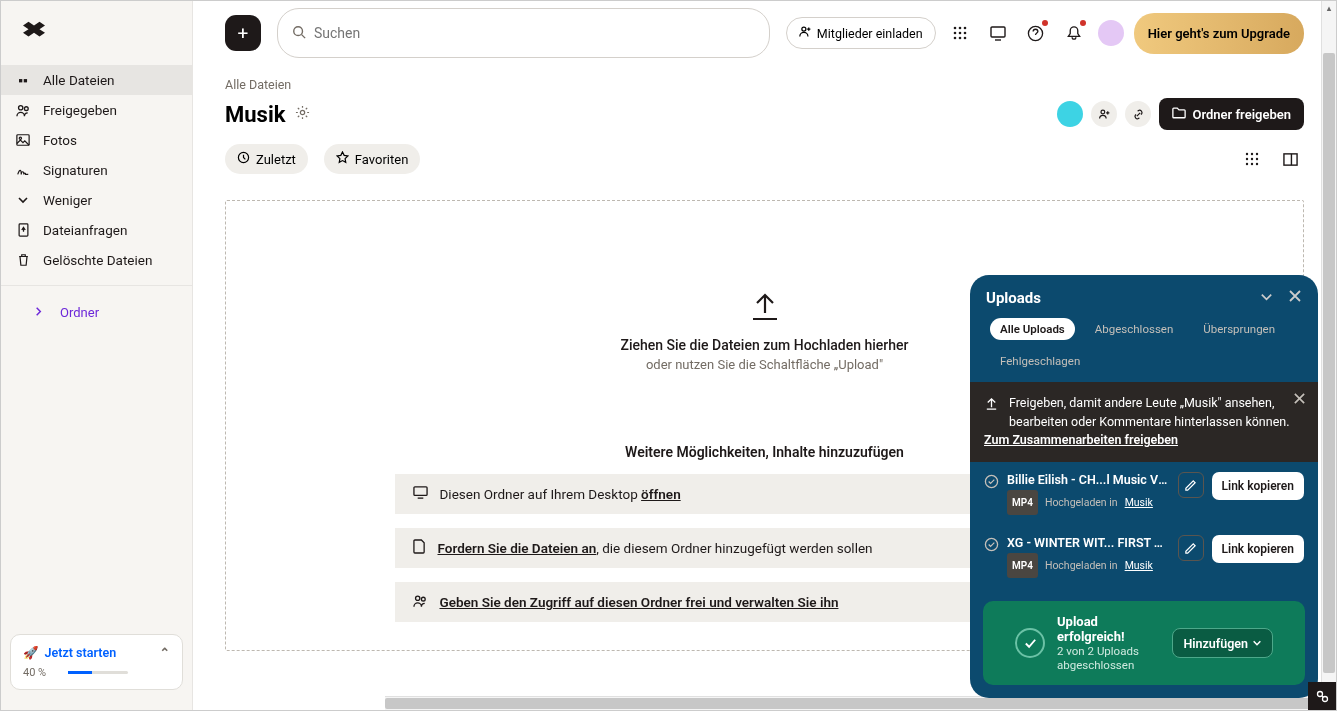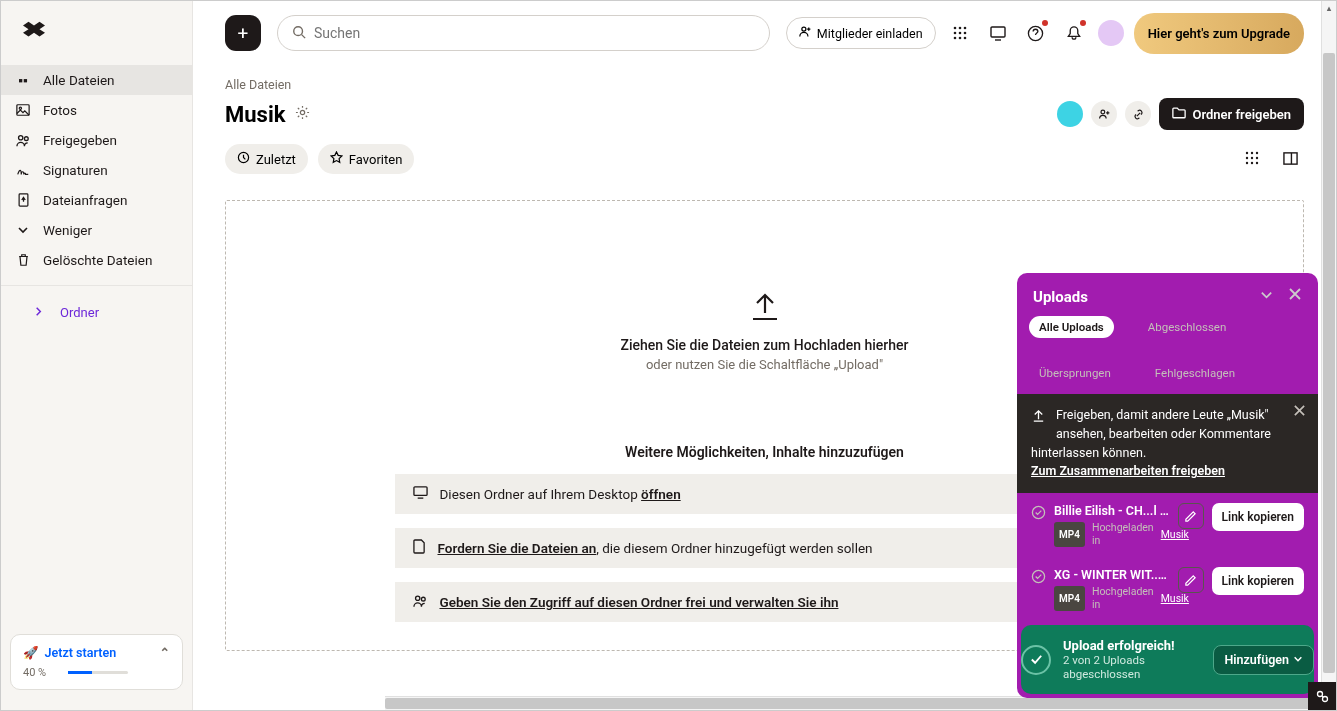--- a/index.html
+++ b/index.html
@@ -15,67 +15,67 @@
 .folder-row{display:flex;align-items:center;gap:16px;padding:9px 32px;font-size:13px;color:#6d28d9;cursor:pointer}
 .start-card{margin:10px 9px 20px;background:#fff;border:1px solid #e0ded9;border-radius:10px;padding:10px 12px}
 .start-row{display:flex;align-items:center;justify-content:space-between;font-size:12.5px;color:#0061ff;font-weight:600}
 .start-row .rocket{color:#0061ff;margin-right:6px}
 .progress-row{display:flex;align-items:center;gap:22px;margin-top:6px;font-size:11px;color:#736c64}
 .progress-bar{flex:1;height:3px;background:#e0ded9;border-radius:2px;max-width:60px}
 .progress-fill{height:100%;background:#0061ff;width:40%}
 .main{flex:1;display:flex;flex-direction:column;position:relative;overflow:hidden}
 .topbar{height:64px;display:flex;align-items:center;padding:0 32px;gap:16px}
 .plus-btn{width:36px;height:36px;border-radius:11px;background:#1e1919;color:#fff;display:flex;align-items:center;justify-content:center;font-size:19px;cursor:pointer}
-.search{flex:1;max-width:557px;height:36px;border:1px solid #d4d0cb;border-radius:22px;display:flex;align-items:center;padding:0 14px;color:#736c64;font-size:14px;gap:8px}
+.search{flex:1;max-width:557px;height:50px;border:1px solid #d4d0cb;border-radius:22px;display:flex;align-items:center;padding:0 14px;color:#736c64;font-size:14px;gap:8px}
 .top-actions{display:flex;align-items:center;gap:10px;margin-left:auto}
 .invite-btn{display:flex;align-items:center;gap:5px;height:32px;padding:0 12px;border:1px solid #d4d0cb;border-radius:20px;font-size:12.5px;cursor:pointer}
 .icon-btn{width:28px;height:28px;display:flex;align-items:center;justify-content:center;color:#1e1919;cursor:pointer;position:relative}
 .dot{position:absolute;top:1px;right:2px;width:6px;height:6px;background:#d0332a;border-radius:50%}
 .avatar{width:26px;height:26px;border-radius:50%;background:#e4c8f5}
 .upgrade-btn{height:41px;padding:0 14px;border-radius:20px;background:linear-gradient(90deg,#f0c97e,#d7a95e);font-size:13px;font-weight:600;display:flex;align-items:center;cursor:pointer}
 .content{flex:1;padding:0 32px 20px;overflow:auto}
 .crumb{font-size:12.5px;color:#736c64;cursor:pointer;margin-top:12px}
 .title-row{display:flex;align-items:center;margin-top:6px}
 .title{font-size:22px;font-weight:700}
 .gear{margin-left:10px;color:#736c64;cursor:pointer}
 .title-actions{margin-left:auto;display:flex;align-items:center;gap:8px}
 .circle-blue{width:26px;height:26px;border-radius:50%;background:#3dd3e4;display:flex;align-items:center;justify-content:center}
 .circle-grey{width:26px;height:26px;border-radius:50%;background:#f0eeea;display:flex;align-items:center;justify-content:center}
 .share-btn{background:#1e1919;color:#fff;height:32px;border-radius:8px;padding:0 13px;display:flex;align-items:center;gap:6px;font-size:13px;font-weight:600;cursor:pointer}
-.filters{display:flex;gap:10px;margin-top:14px}
+.filters{display:flex;align-items:center;gap:16px;margin-top:14px}
 .pill{height:30px;padding:0 12px;border-radius:16px;background:#f0eeea;display:flex;align-items:center;gap:6px;font-size:13px;cursor:pointer}
 .view-icons{margin-left:auto;display:flex;gap:10px}
 .dropzone{margin-top:26px;border:1px dashed #bdb8b0;border-radius:2px;padding:90px 20px 28px;text-align:center}
 .upload-icon{display:flex;justify-content:center;margin-bottom:14px}
 .dz-h1{font-size:14px;color:#1e1919;font-weight:500}
 .dz-h2{font-size:13px;color:#736c64;margin-top:4px}
 .dz-more{font-size:14px;font-weight:600;color:#1e1919;margin-top:72px}
 .option-row{margin:14px auto 0;max-width:740px;height:40px;background:#f0eeea;display:flex;align-items:center;padding:0 18px;font-size:13.5px;color:#1e1919;gap:12px;cursor:pointer}
 .option-row .link-part{text-decoration:underline;font-weight:600}
-.uploads-panel{position:absolute;right:18px;bottom:12px;width:301px;background:#a21caf;color:#fff;border-radius:10px;overflow:hidden;z-index:50}
+.uploads-panel{position:absolute;right:18px;bottom:12px;width:348px;background:#0c4a6e;color:#fff;border-radius:19px;overflow:hidden;z-index:50}
 .up-head{display:flex;align-items:center;padding:14px 16px 10px;font-size:15px;font-weight:700}
 .up-head .right{margin-left:auto;display:flex;gap:14px}
 .up-head .ri{cursor:pointer;color:#ccc}
-.up-tabs{display:flex;flex-wrap:wrap;gap:24px;padding:0 12px 10px}
+.up-tabs{display:flex;flex-wrap:wrap;gap:10px;padding:0 20px 10px}
 .up-tab{font-size:11.5px;padding:4px 10px;border-radius:14px;color:#c4bfb9;cursor:pointer}
 .up-tab.active{background:#fff;color:#1e1919;font-weight:600}
 .up-banner{background:#2b2725;margin:0;padding:12px 14px;position:relative;font-size:12.5px;line-height:1.5}
 .up-banner .close-x{position:absolute;right:12px;top:10px;color:#c4bfb9;cursor:pointer}
 .up-banner .collab{display:inline-block;margin-top:0;font-weight:600;text-decoration:underline;cursor:pointer}
 .up-banner .bicon{float:left;margin-right:10px;margin-top:2px}
 .file-row{display:flex;align-items:flex-start;padding:10px 14px;gap:8px}
 .file-check{margin-top:2px;color:#c4bfb9}
 .file-body{flex:1;min-width:0}
 .file-name{font-size:12.5px;font-weight:600;color:#fff;white-space:nowrap;overflow:hidden;text-overflow:ellipsis}
 .file-meta{display:flex;align-items:center;gap:7px;margin-top:3px;font-size:10.5px;color:#c4bfb9}
 .badge{background:#4a4641;color:#fff;padding:7px 5px;border-radius:3px;font-size:10px;font-weight:600}
 .file-meta .loc{text-decoration:underline;color:#fff}
 .edit-btn{width:26px;height:26px;border:1px solid #5a554f;border-radius:6px;display:flex;align-items:center;justify-content:center;cursor:pointer;color:#fff}
 .copy-btn{background:#fff;color:#1e1919;height:28px;padding:0 10px;border-radius:7px;font-size:12px;font-weight:600;display:flex;align-items:center;cursor:pointer}
-.up-success{background:#0e7b5a;padding:13px 0;display:flex;align-items:center;gap:12px;margin:4px;border-radius:10px}
+.up-success{background:#0e7b5a;padding:13px 32px;display:flex;align-items:center;gap:12px;margin:13px;border-radius:10px}
 .up-success .okcircle{width:30px;height:30px;border:2px solid #6bc2a6;border-radius:50%;display:flex;align-items:center;justify-content:center}
 .up-success .txt{flex:1}
 .up-success .t1{font-size:13px;font-weight:700}
 .up-success .t2{font-size:11.5px;color:#cfe9df}
 .add-btn{background:#0a5c43;border:1px solid #4da88a;color:#fff;height:30px;padding:0 10px;border-radius:8px;font-size:12.5px;font-weight:600;display:flex;align-items:center;gap:4px;cursor:pointer}
 .scrollbar-v{position:absolute;right:0;top:0;bottom:14px;width:15px;background:#f5f5f5;border-left:1px solid #e0e0e0}
 .scrollbar-v .thumb{position:absolute;top:52px;left:1px;right:1px;height:620px;background:#c7c7c7;border-radius:2px}
 .scrollbar-h{position:absolute;left:192px;right:14px;bottom:0;height:14px;background:#f5f5f5;border-top:1px solid #e0e0e0}
 .scrollbar-h .thumb{position:absolute;left:0;top:1px;bottom:1px;width:1110px;background:#c7c7c7;border-radius:2px}
 .float-btn{position:absolute;right:0;bottom:0;width:28px;height:28px;background:#1e1919;color:#fff;display:flex;align-items:center;justify-content:center;font-size:14px;z-index:60}
@@ -92,62 +92,62 @@
             <path d="M6 2L0 6l6 4-6 4 6 4 6-4 6 4 6-4-6-4 6-4-6-4-6 4z"></path>
           </svg></span>
     </div>
     <div class="nav">
       <div class="nav-item active">
           <span class="icon">▪▪</span>
           <span>Alle Dateien</span>
         </div>
       <div class="nav-item">
           <span class="icon">
+            <svg width="15" height="15" viewBox="0 0 16 16" fill="none" stroke="currentColor" stroke-width="1.4">
+              <circle cx="5" cy="5" r="2.3"></circle>
+              <circle cx="11" cy="6" r="2"></circle>
+              <path d="M1 14c0-2.5 2-4 4-4s4 1.5 4 4M9 14c0-2 1.5-3.5 3.5-3.5"></path>
+            </svg>
+          </span>
+          <span>Freigegeben</span>
+        </div>
+      <div class="nav-item">
+          <span class="icon">
             <svg width="14" height="14" viewBox="0 0 16 16" fill="none" stroke="currentColor" stroke-width="1.4">
               <rect x="1" y="2" width="14" height="12" rx="1"></rect>
               <circle cx="5" cy="6" r="1.3"></circle>
               <path d="M1 12l4-4 3 3 2-2 5 5"></path>
             </svg>
           </span>
           <span>Fotos</span>
         </div>
       <div class="nav-item">
           <span class="icon">
-            <svg width="15" height="15" viewBox="0 0 16 16" fill="none" stroke="currentColor" stroke-width="1.4">
-              <circle cx="5" cy="5" r="2.3"></circle>
-              <circle cx="11" cy="6" r="2"></circle>
-              <path d="M1 14c0-2.5 2-4 4-4s4 1.5 4 4M9 14c0-2 1.5-3.5 3.5-3.5"></path>
-            </svg>
-          </span>
-          <span>Freigegeben</span>
-        </div>
-      <div class="nav-item">
-          <span class="icon">
             <svg width="14" height="14" viewBox="0 0 16 16" fill="none" stroke="currentColor" stroke-width="1.4">
               <path d="M2 13c2-6 4-6 4 0 0-4 3-4 3 0 0-2 2-2 2 0h3"></path>
             </svg>
           </span>
           <span>Signaturen</span>
+        </div>
+      <div class="nav-item">
+          <span class="icon">
+            <svg width="12" height="12" viewBox="0 0 12 12" fill="none" stroke="currentColor" stroke-width="1.6">
+              <path d="M2 4l4 4 4-4"></path>
+            </svg>
+          </span>
+          <span>Weniger</span>
         </div>
       <div class="nav-item">
           <span class="icon">
             <svg width="13" height="14" viewBox="0 0 14 16" fill="none" stroke="currentColor" stroke-width="1.4">
               <rect x="2" y="1" width="10" height="14" rx="1"></rect>
               <path d="M7 5v5M5 8l2-3 2 3"></path>
             </svg>
           </span>
           <span>Dateianfragen</span>
-        </div>
-      <div class="nav-item">
-          <span class="icon">
-            <svg width="12" height="12" viewBox="0 0 12 12" fill="none" stroke="currentColor" stroke-width="1.6">
-              <path d="M2 4l4 4 4-4"></path>
-            </svg>
-          </span>
-          <span>Weniger</span>
         </div>
       <div class="nav-item">
           <span class="icon">
             <svg width="13" height="14" viewBox="0 0 14 16" fill="none" stroke="currentColor" stroke-width="1.4">
               <path d="M2 4h10M5 4V2h4v2M3 4l1 10h6l1-10"></path>
             </svg>
           </span>
           <span>Gelöschte Dateien</span>
         </div>
       <div class="sidebar-divider"></div>

